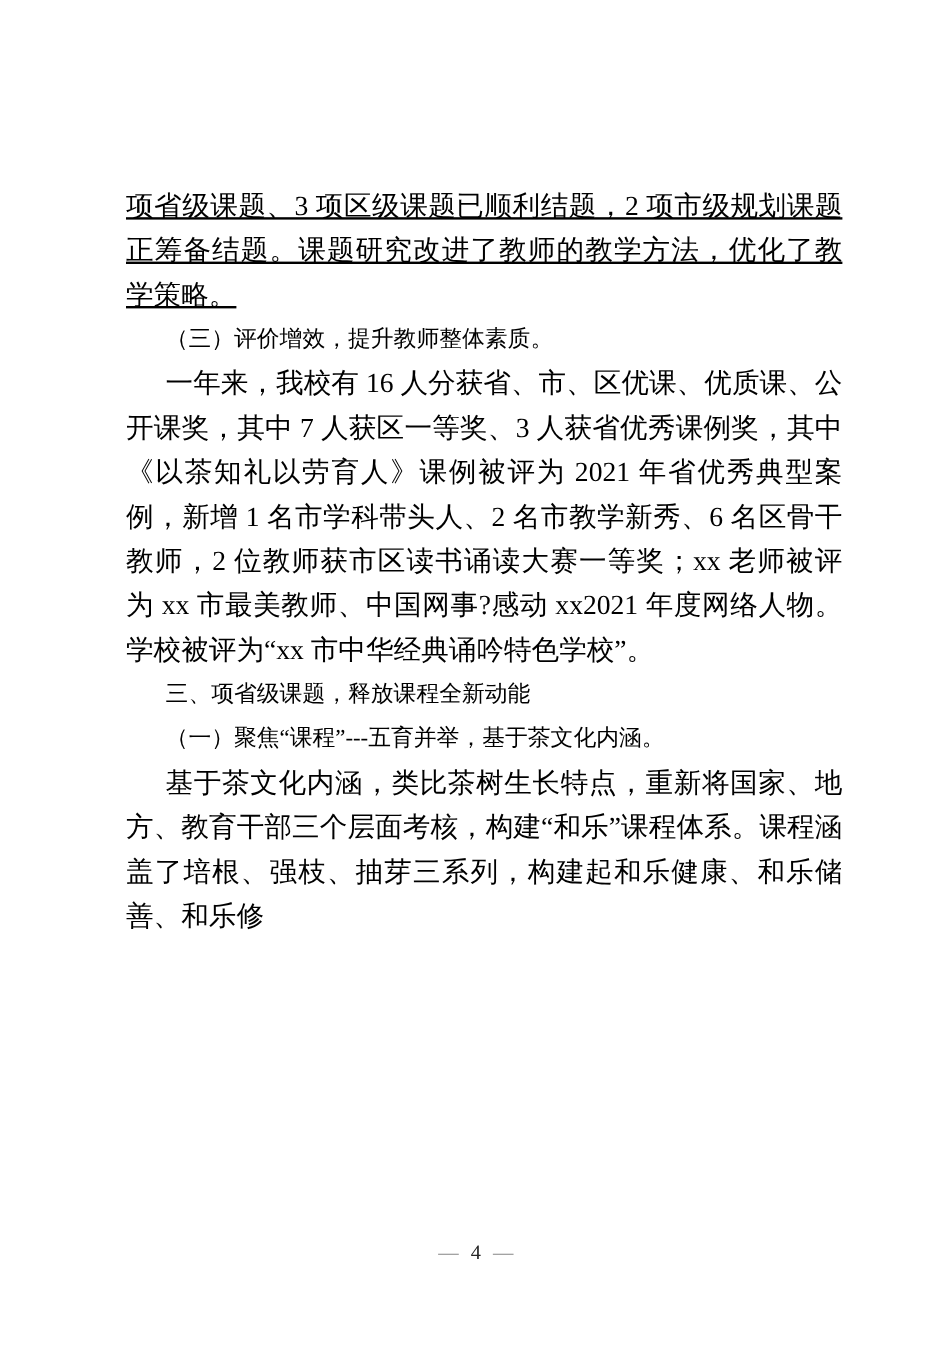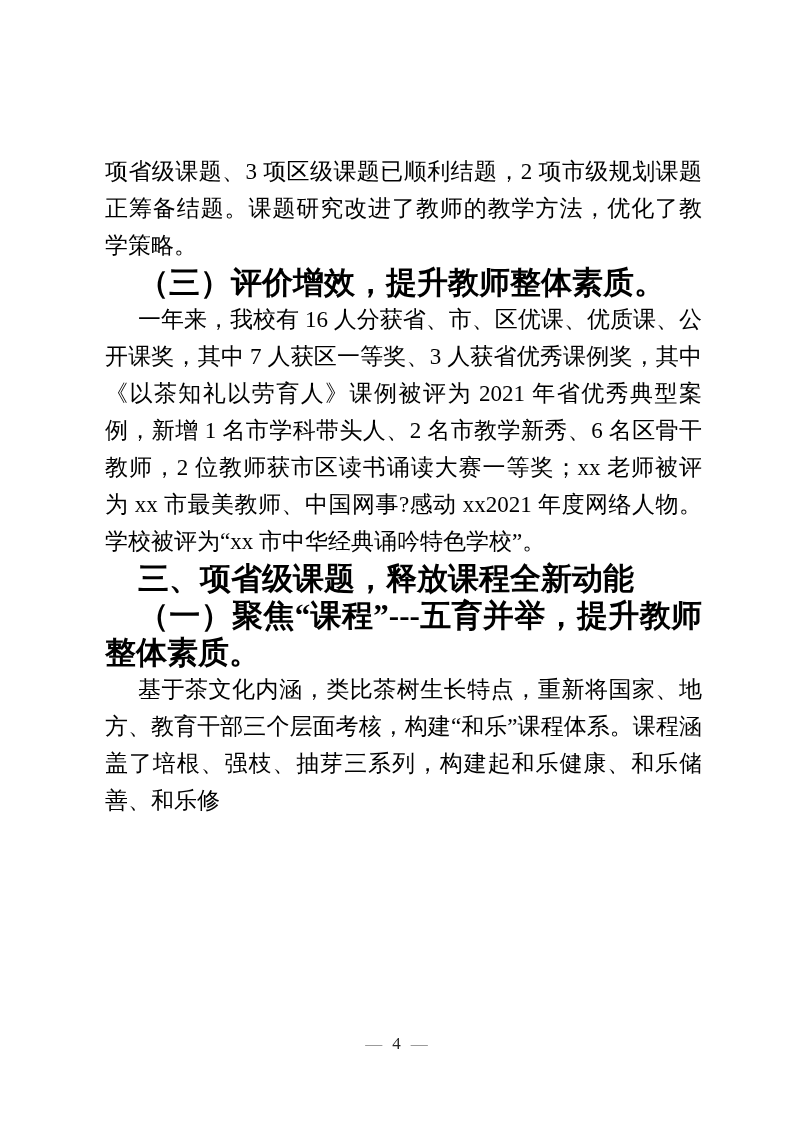--- a/index.html
+++ b/index.html
@@ -26,26 +26,27 @@
     text-align: justify;
     text-justify: inter-character;
   }
   .para {
     margin: 0;
     text-indent: 33px;
     font-weight: normal;
   }
   .para.first-continuation {
     text-indent: 0;
+    text-decoration: underline;
   }
   .heading {
     margin: 0;
-    font-size: 31px;
+    font-size: 19px;
     line-height: 37px;
-    font-weight: bold;
+    font-weight: normal;
     text-indent: 33px;
   }
   .footer {
     position: absolute;
     left: 0;
     top: 1034px;
     width: 100%;
     text-align: center;
     font-size: 17px;
     line-height: 20px;
@@ -69,21 +70,21 @@
     <p class="para first-continuation">项省级课题、3 项区级课题已顺利结题，2 项市级规划课题正筹备结题。课题研究改进了教师的教学方法，优化了教学策略。</p>
 
     <p class="heading">（三）评价增效，提升教师整体素质。</p>
 
 
     <p class="para">一年来，我校有 16 人分获省、市、区优课、优质课、公开课奖，其中 7 人获区一等奖、3 人获省优秀课例奖，其中《以茶知礼以劳育人》课例被评为 2021 年省优秀典型案例，新增 1 名市学科带头人、2 名市教学新秀、6 名区骨干教师，2 位教师获市区读书诵读大赛一等奖；xx 老师被评为 xx 市最美教师、中国网事?感动 xx2021 年度网络人物。学校被评为“xx 市中华经典诵吟特色学校”。</p>
 
     <p class="heading">三、项省级课题，释放课程全新动能</p>
 
 
-    <p class="heading">（一）聚焦“课程”---五育并举，提升教师整体素质。</p>
+    <p class="heading">（一）聚焦“课程”---五育并举，基于茶文化内涵。</p>
 
     <p class="para">基于茶文化内涵，类比茶树生长特点，重新将国家、地方、教育干部三个层面考核，构建“和乐”课程体系。课程涵盖了培根、强枝、抽芽三系列，构建起和乐健康、和乐储善、和乐修</p>
 
   </div>
 
   <div class="footer">
     <span class="dash">—</span><span class="pagenum">4</span><span class="dash">—</span>
   </div>
 
 </div>

